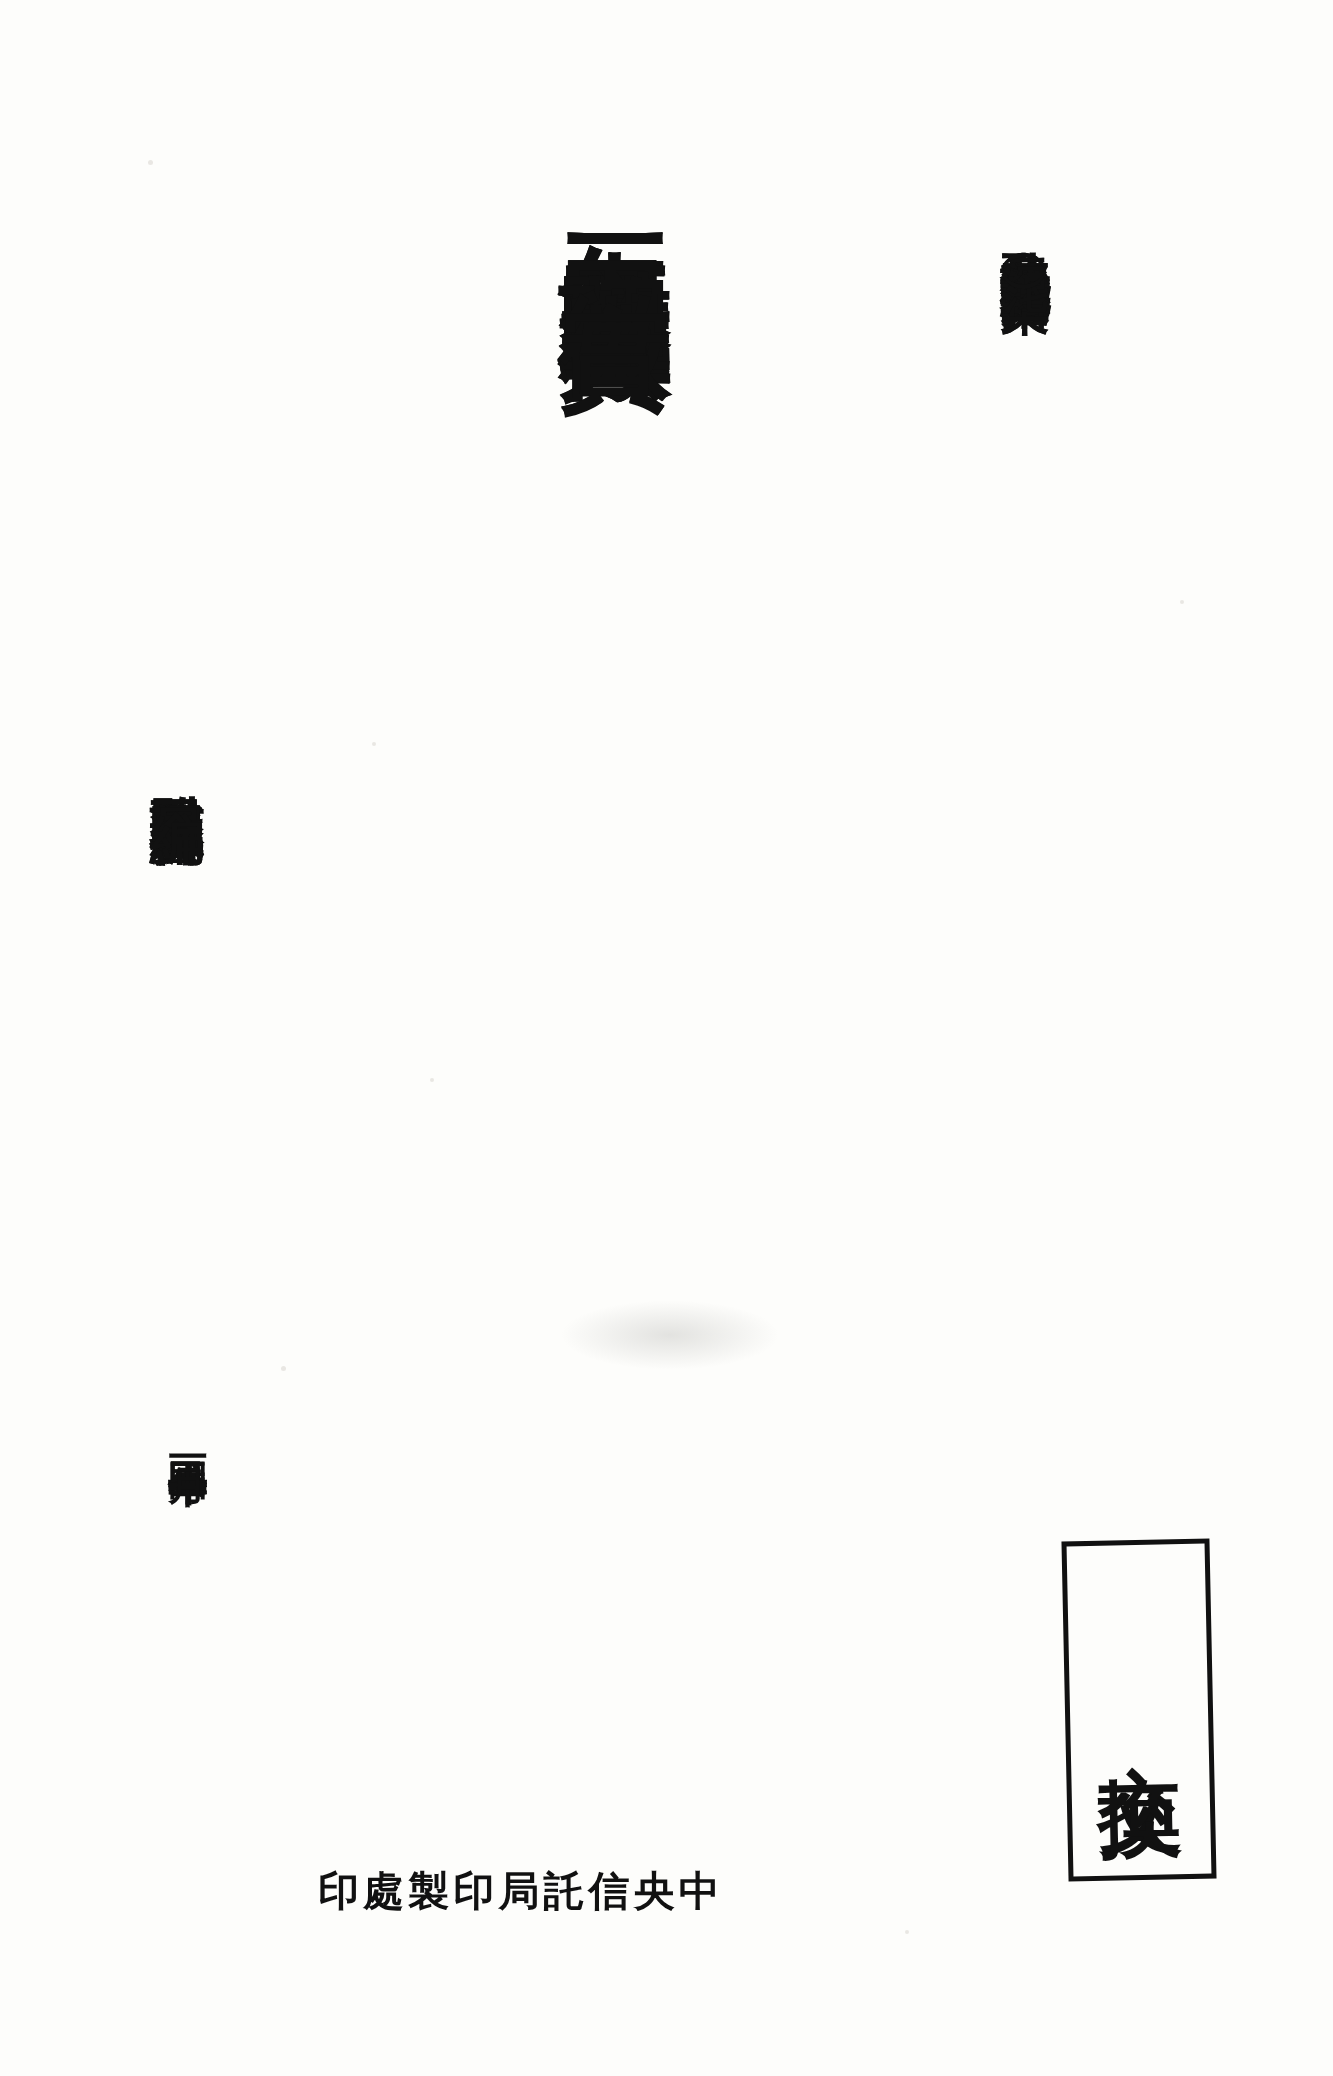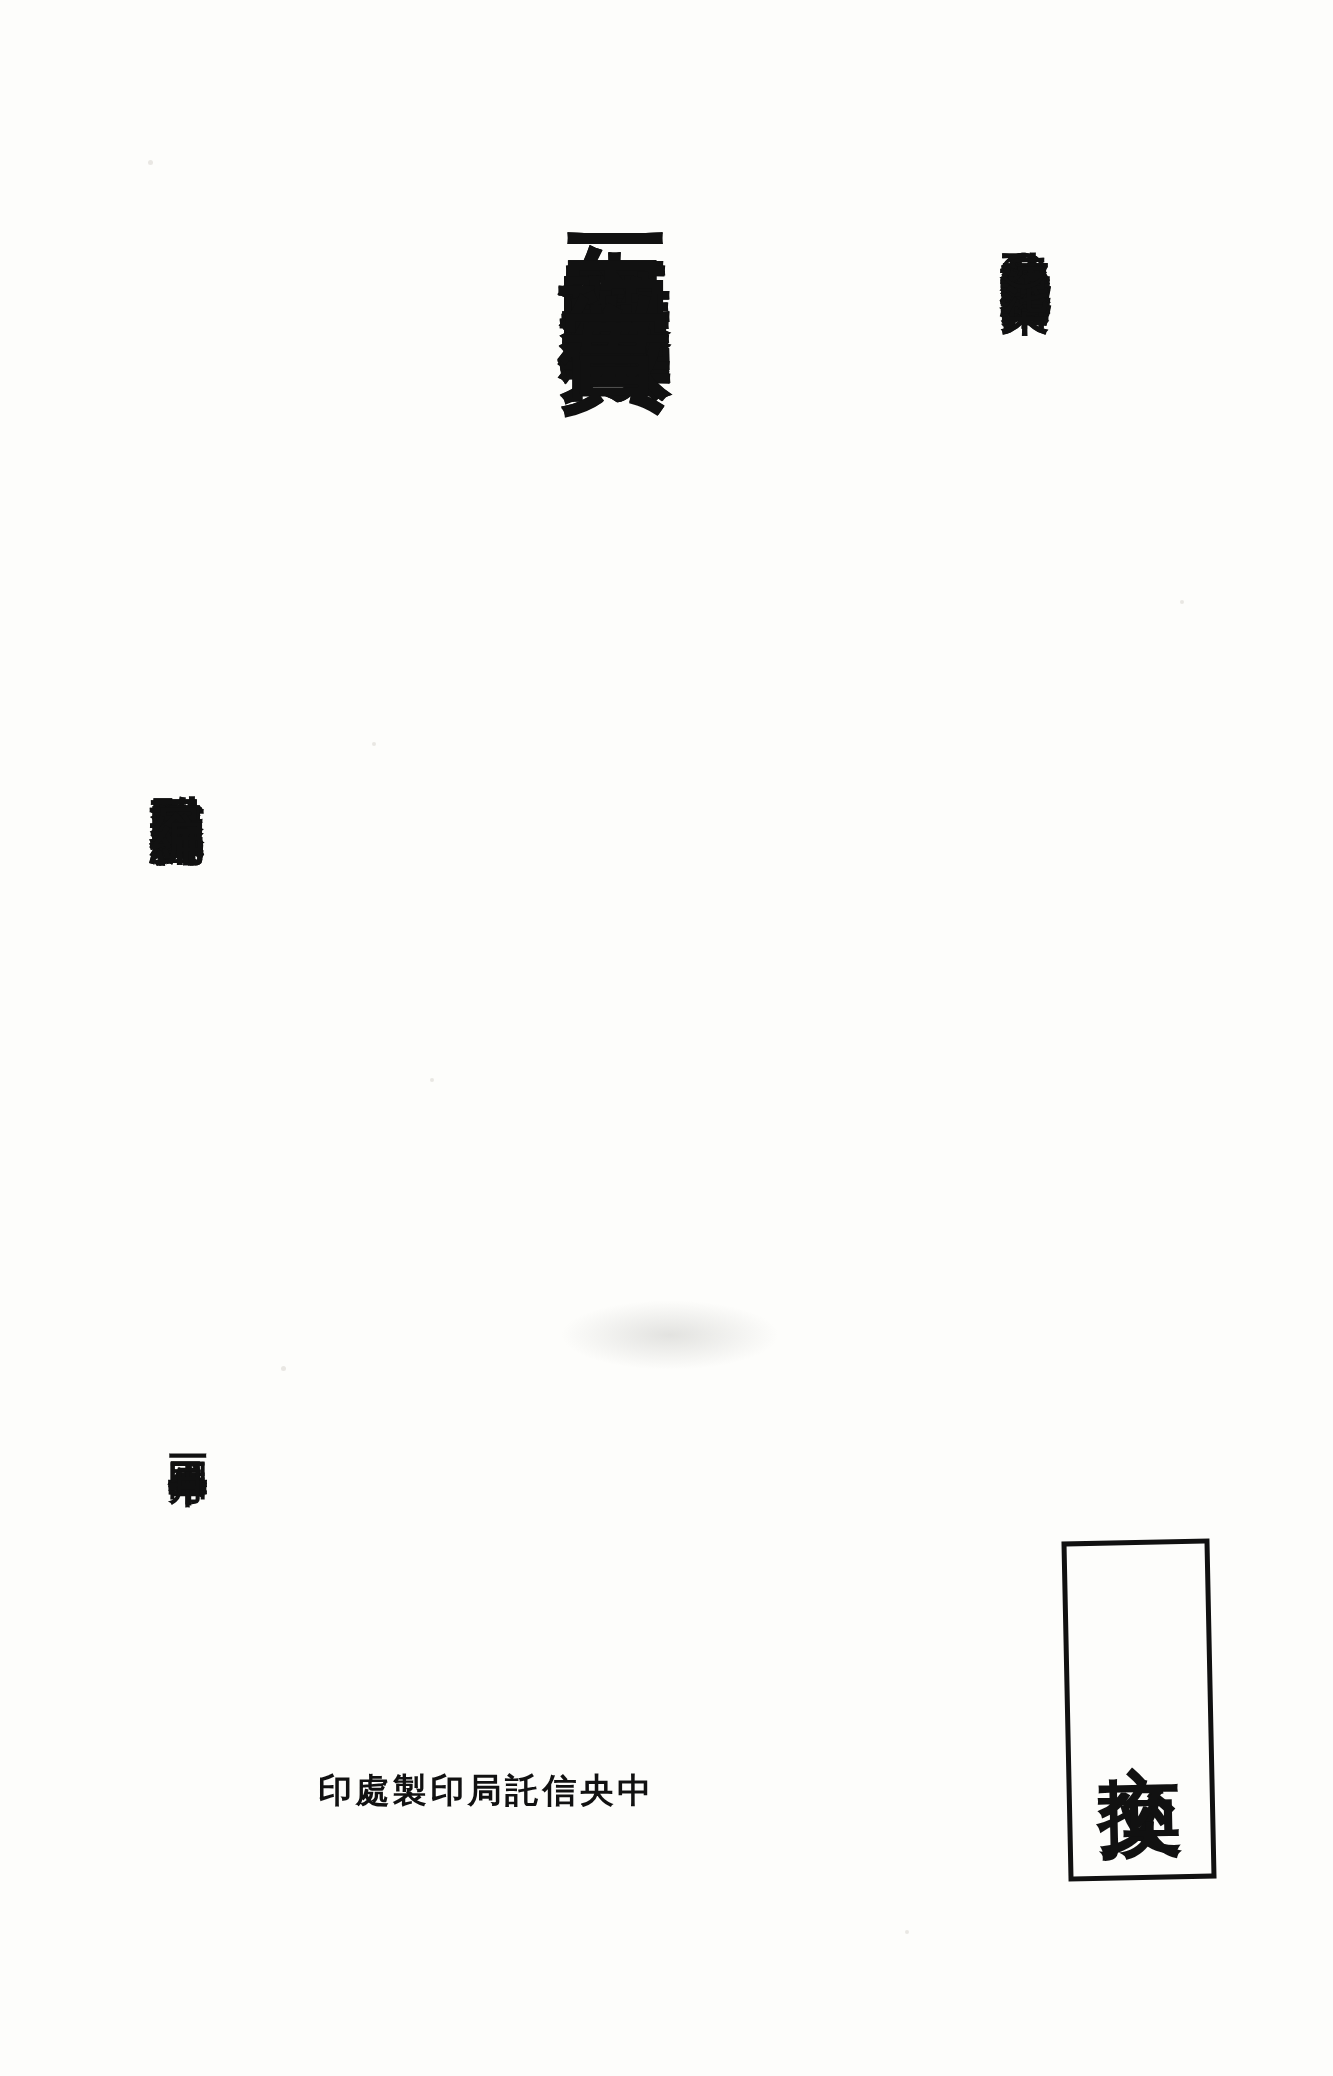--- a/index.html
+++ b/index.html
@@ -78,23 +78,23 @@
     top: 1430px;
     left: 168px;
     font-size: 40px;
     letter-spacing: 0.02em;
     font-weight: 700;
   }
 
   
   #printer-line {
     position: absolute;
-    top: 1768px;
+    top: 1864px;
     left: 318px;
-    font-size: 34px;
+    font-size: 41px;
     font-weight: 700;
     letter-spacing: 0.10em;
     direction: rtl;
     unicode-bidi: bidi-override;
     white-space: nowrap;
     color: #111;
   }
 
   
   #stamp {

